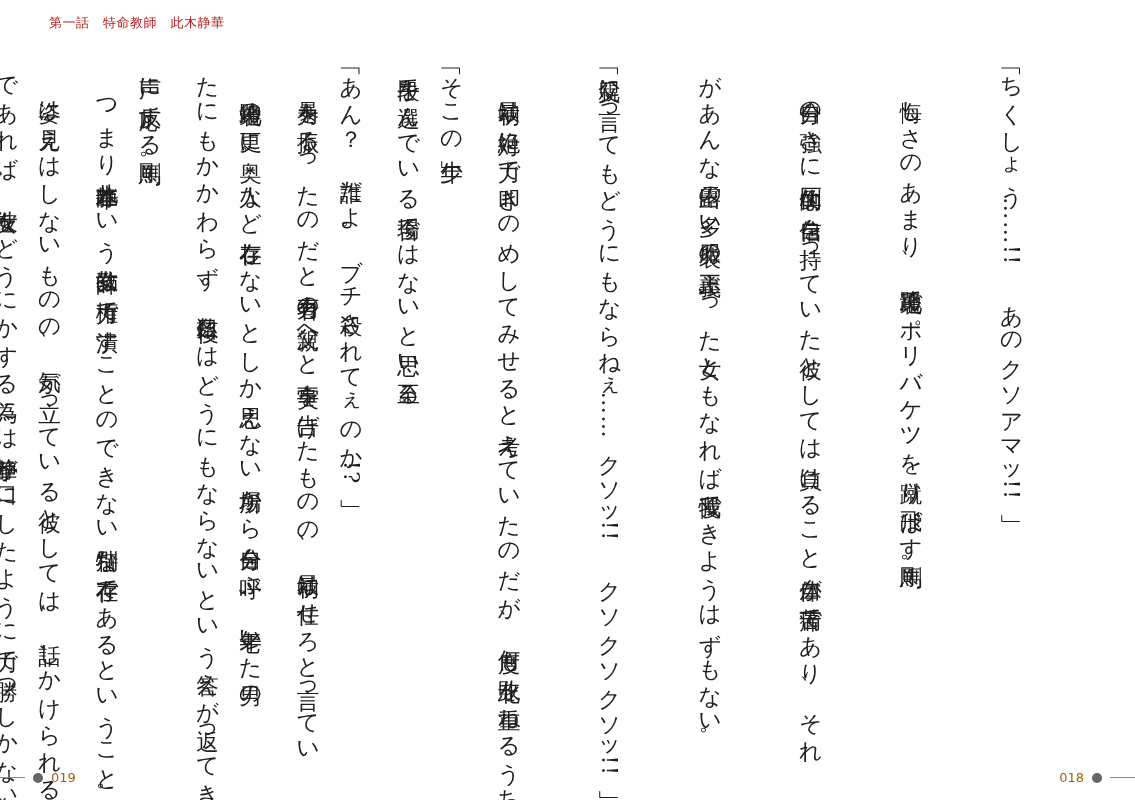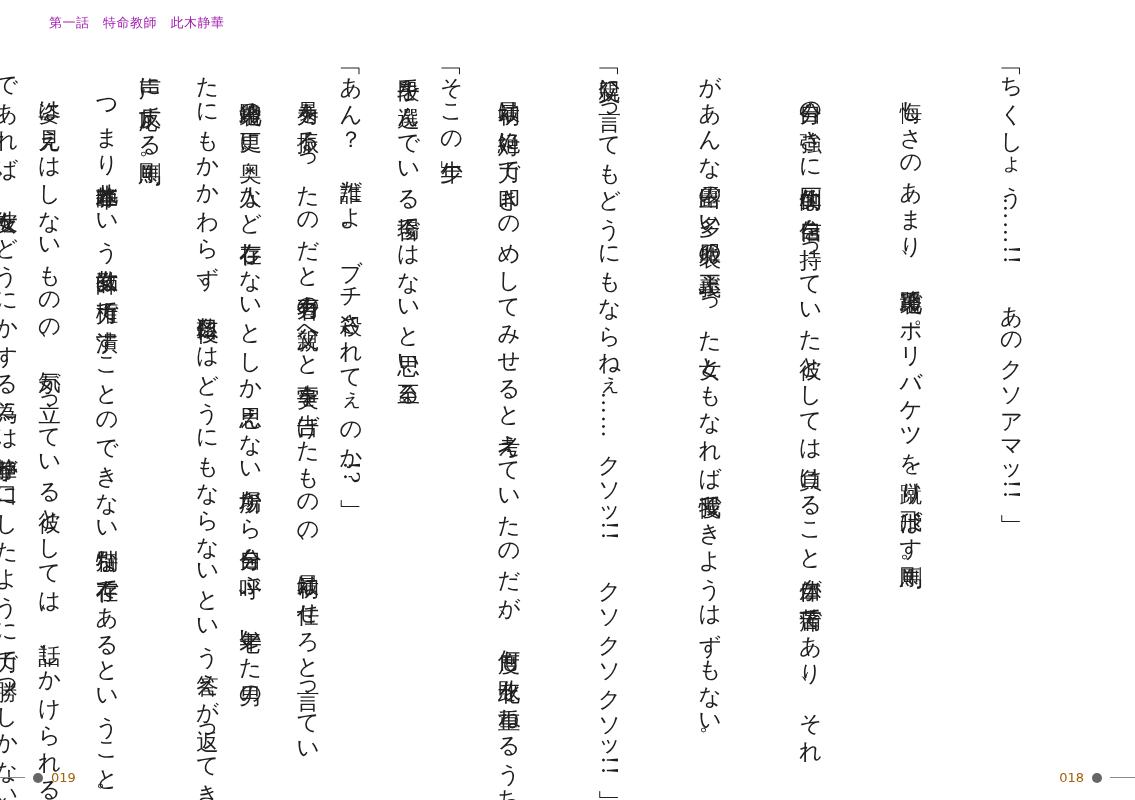--- a/index.html
+++ b/index.html
@@ -4,21 +4,21 @@
 <style>
   html, body { margin: 0; padding: 0; background: #ffffff; }
   body {
     width: 1135px; height: 800px; position: relative; overflow: hidden;
     font-family: "DejaVu Serif", "Liberation Serif", serif;
     color: #1f1f1f;
   }
   .header {
     position: absolute; left: 49px; top: 14px;
     font-family: "DejaVu Sans", "Liberation Sans", sans-serif;
-    font-size: 13px; color: #a21caf; letter-spacing: 0.5px;
+    font-size: 13px; color: #b91c1c; letter-spacing: 0.5px;
   }
   .page {
     position: absolute; top: 60px; height: 700px;
     writing-mode: vertical-rl;
     font-size: 22.5px; line-height: 33.5px;
     letter-spacing: 1.4px;
     white-space: pre;
   }
   .page.right { right: 40px; width: 535px; }
   .page.left  { right: 600px; width: 560px; }

